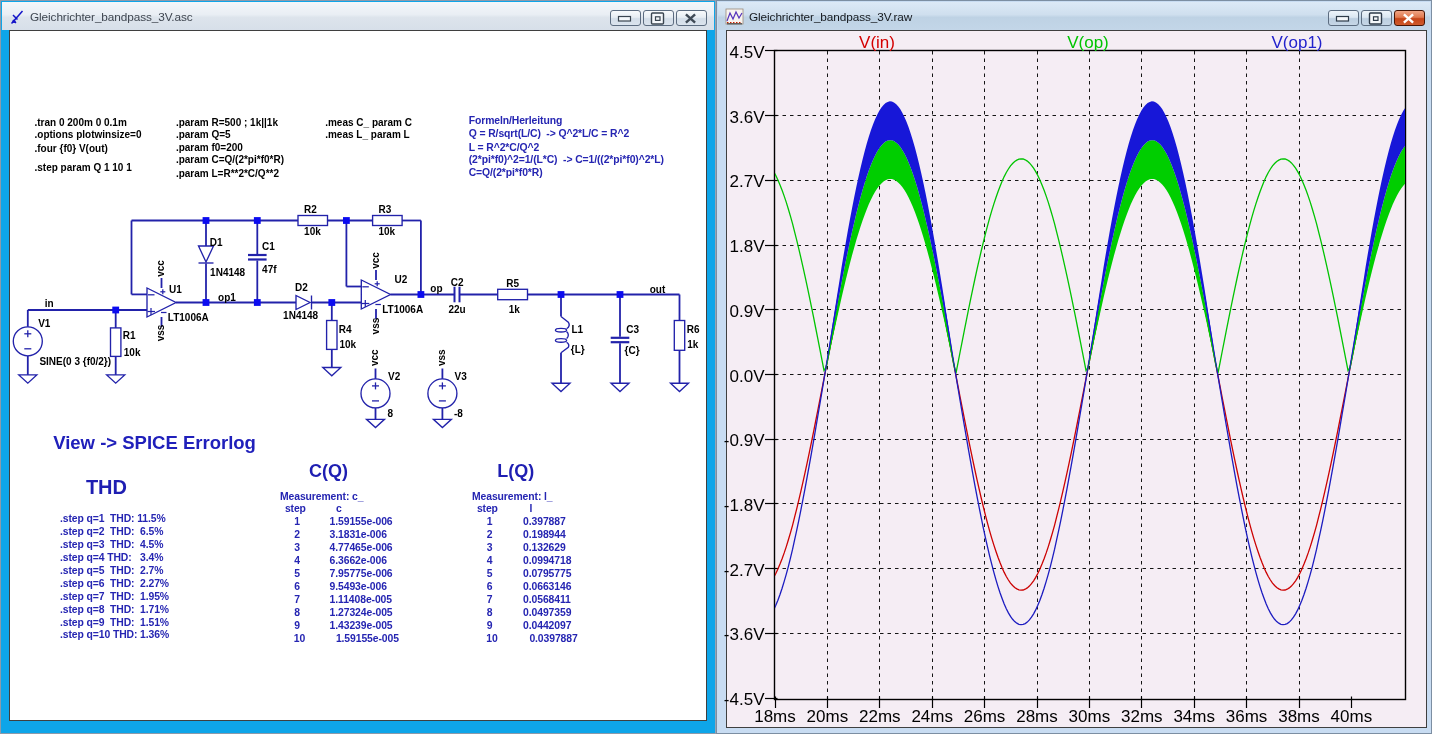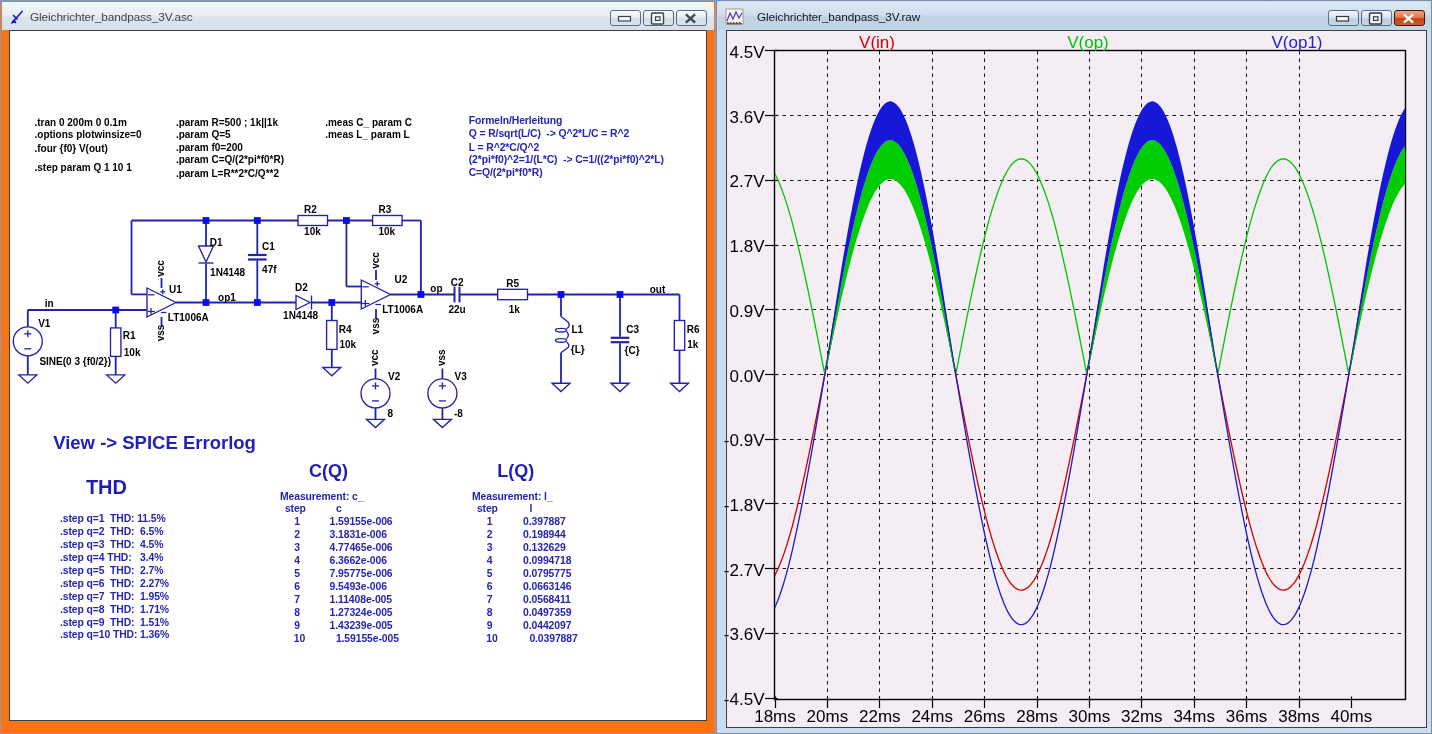--- a/index.html
+++ b/index.html
@@ -1,16 +1,16 @@
 <!DOCTYPE html>
 <html><head><meta charset="utf-8"><style>
 *{margin:0;padding:0;box-sizing:border-box}
 html,body{width:1432px;height:734px;overflow:hidden;background:#cfdcec;font-family:"Liberation Sans",sans-serif}
 .win{position:absolute;top:0;height:734px}
-#lw{left:0;width:716px;background:#f97316;border:1px solid #8c9aaa;border-right:1px solid #96a4b4}
+#lw{left:0;width:716px;background:#0ea5e9;border:1px solid #8c9aaa;border-right:1px solid #96a4b4}
 #rw{left:716px;width:716px;background:#c8dcf2;border:1px solid #7c8ea2}
 .tb{position:absolute;left:1px;right:1px;top:1px;height:28px}
 #lw .tb{background:linear-gradient(#f4f7fa 0%,#e9eef4 45%,#dde4ec 55%,#d7dfe9 100%)}
 #rw .tb{background:linear-gradient(#dce9f6 0%,#cfdfee 45%,#bed2e4 55%,#c3d6e8 100%)}
 .tt{position:absolute;top:9px;font-size:11.8px;letter-spacing:-0.1px}
 #lw .tt{left:29px;color:#3f4650}
 #rw .tt{left:748px;color:#14181d}
 .cl{position:absolute;border:1px solid #3f3f3f}
 #lw .cl{left:8px;top:29px;width:698px;height:691px;background:#fff}
 #rw .cl{left:9px;top:29px;width:701px;height:698px;background:#f5edf4}
@@ -24,21 +24,21 @@
  <div class="tb"></div>
  <div class="cl"></div>
  <div class="tt">Gleichrichter_bandpass_3V.asc</div>
  <div class="btn" style="left:609px;width:31px"></div>
  <div class="btn" style="left:642px;width:31px"></div>
  <div class="btn" style="left:675px;width:31px"></div>
 </div>
 <div class="win" id="rw">
  <div class="tb"></div>
  <div class="cl"></div>
- <div class="tt" style="left:40px">Gleichrichter_bandpass_3V.raw</div>
+ <div class="tt" style="left:32px">Gleichrichter_bandpass_3V.raw</div>
  <div class="btn" style="left:611px;width:31px"></div>
  <div class="btn" style="left:644px;width:31px"></div>
  <div class="btn cx" style="left:677px;width:31px"></div>
 </div>
 <svg width="1432" height="734" viewBox="0 0 1432 734">
     <style>text{font-family:"Liberation Sans",sans-serif}.k{font-size:10px;font-weight:bold;fill:#000}.b{font-size:10.4px;font-weight:bold;fill:#2525b2;letter-spacing:-0.1px}.h1{font-size:18.5px;font-weight:bold;fill:#2020bb}.h2{font-size:20px;font-weight:bold;fill:#1e1eb2}.h3{font-size:18px;font-weight:bold;fill:#1e1eb2}.ax{font-size:17px;fill:#000}.lg1{font-size:17px;fill:#d40000}.lg2{font-size:17px;fill:#00c400}.lg3{font-size:17px;fill:#2222cc}</style>
     <g stroke="#2222aa" stroke-width="1.8" fill="none">
       <line x1="131.5" y1="220.5" x2="298" y2="220.5"></line>
       <line x1="327.5" y1="220.5" x2="372.6" y2="220.5"></line>
       <line x1="402" y1="220.5" x2="420.9" y2="220.5"></line>

